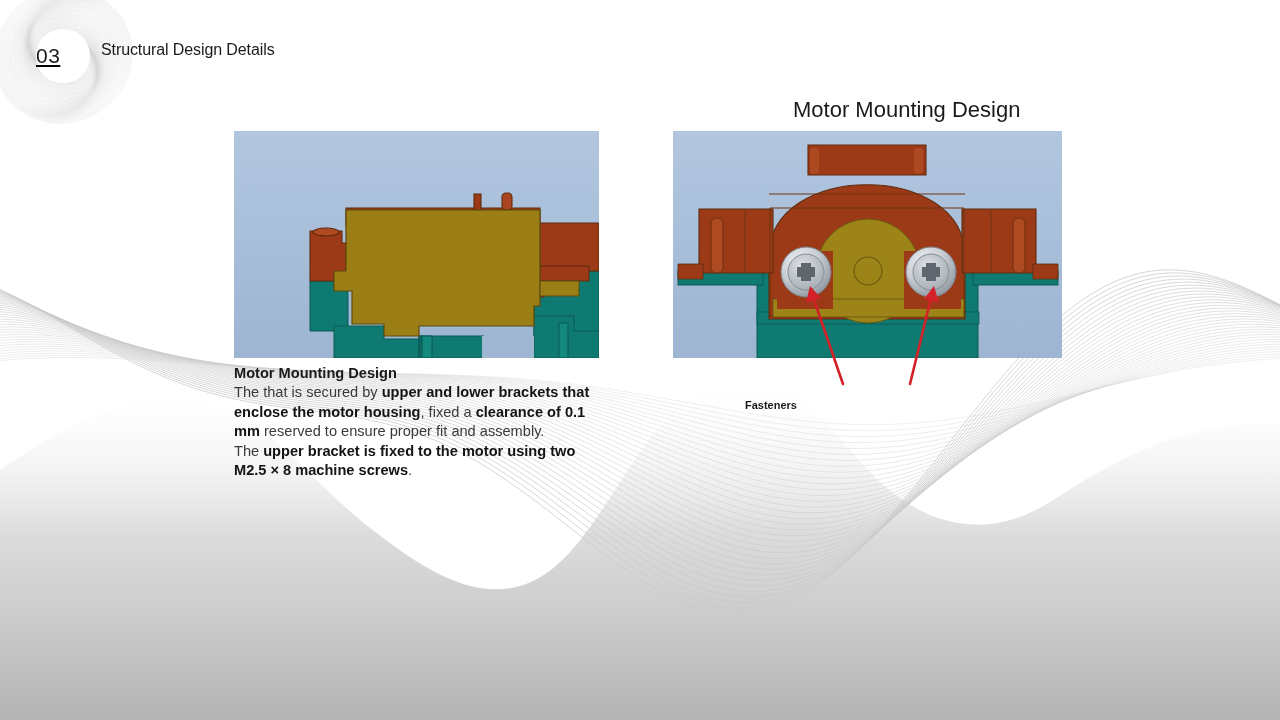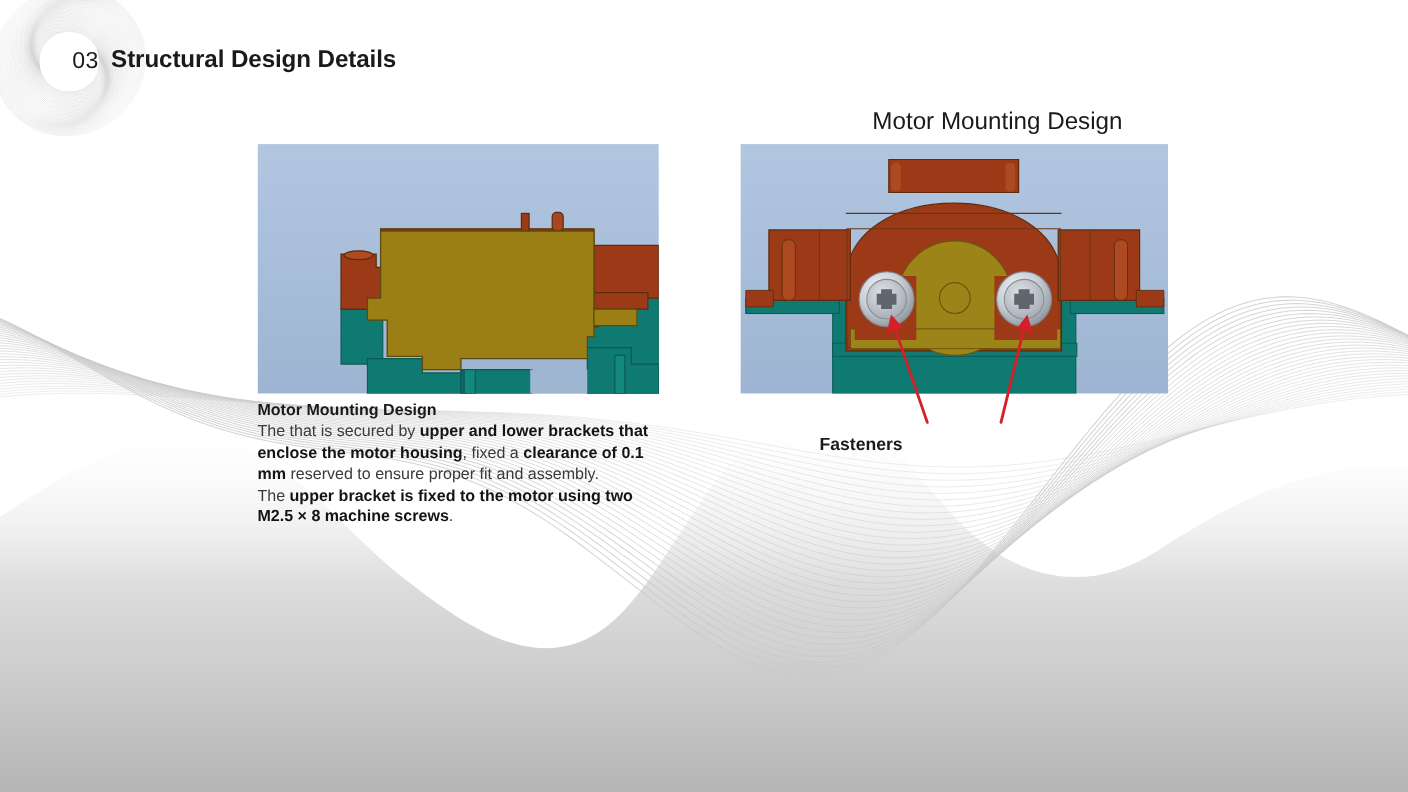--- a/index.html
+++ b/index.html
@@ -30,32 +30,32 @@
     position: absolute; left: 0; top: 0;
     z-index: 5;
     width: 600px; height: 110px;
   }
   #badge {
     position: absolute; left: 36px; top: 29px;
     width: 54px; height: 54px;
     background: #ffffff;
     border-radius: 48% 48% 48% 48% / 48% 48% 48% 48%;
     box-shadow: 0 0 2px rgba(0,0,0,0.05);
-    display: flex; align-items: center; justify-content: flex-end;
+    display: flex; align-items: center; justify-content: flex-start; text-decoration: underline;
   }
   #badge-num {
     font-size: 21px;
     color: #1b1b1b;
     letter-spacing: 0.5px;
     font-weight: 400;
   }
   #slide-title {
     position: absolute; left: 101px; top: 41px;
-    font-size: 22px;
-    font-weight: 700;
+    font-size: 16px;
+    font-weight: 400;
     color: #1a1a1a;
     letter-spacing: -0.1px;
     white-space: nowrap;
   }
 
   
   .figure-img {
     position: absolute;
     z-index: 4;
     overflow: hidden;
@@ -96,21 +96,21 @@
     color: #1a1a1a;
     display: block;
   }
   #caption-left .b { font-weight: 700; color: #141414; }
   #caption-left .para { display: block; }
 
   #caption-right {
     position: absolute; left: 745px; top: 395px;
     z-index: 7;
     width: 320px;
-    font-size: 16px;
+    font-size: 11px;
     line-height: 20px;
     color: #1a1a1a;
   }
   #caption-right .line { display: block; font-weight: 700; }
 </style>
 </head>
 <body>
 
 <div id="slide">
 

